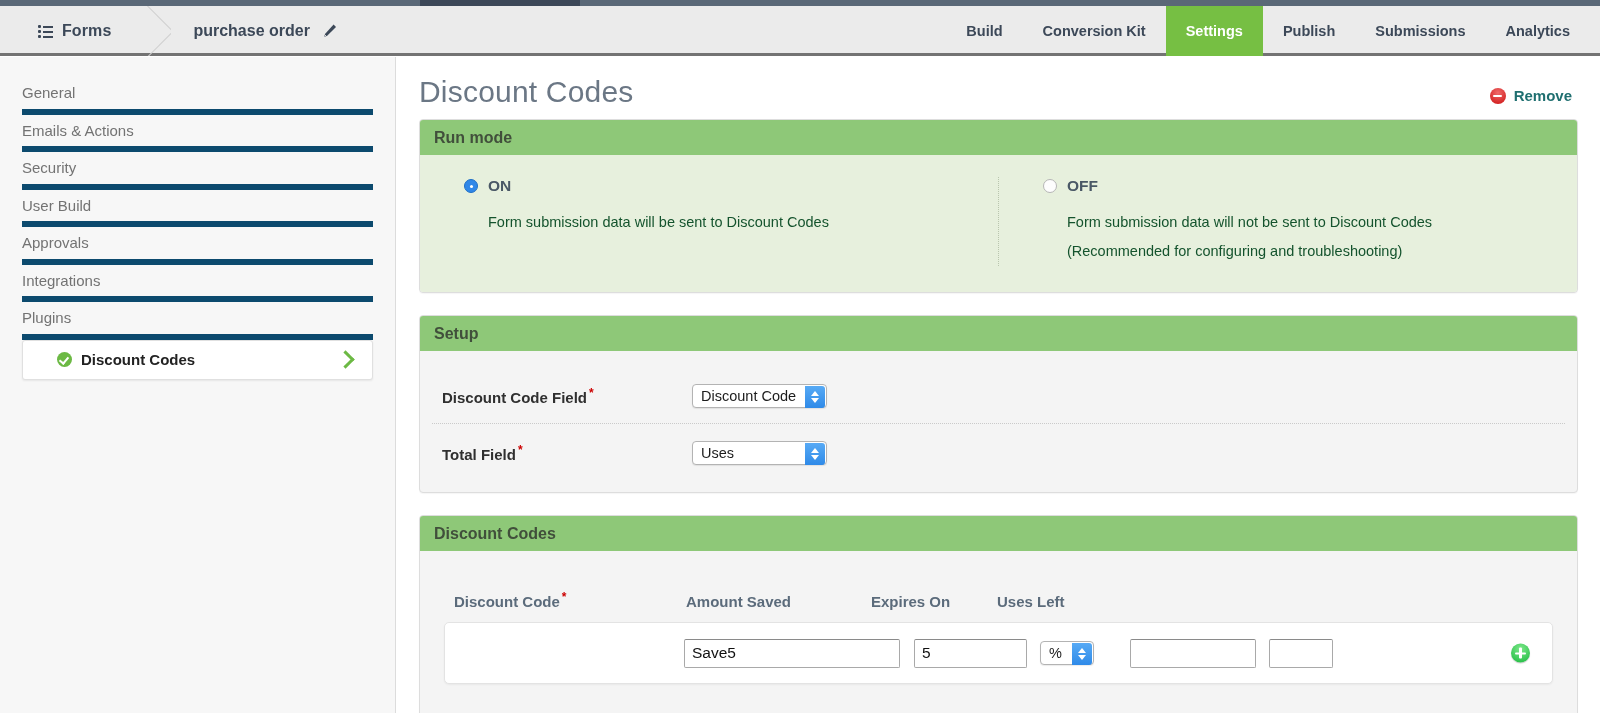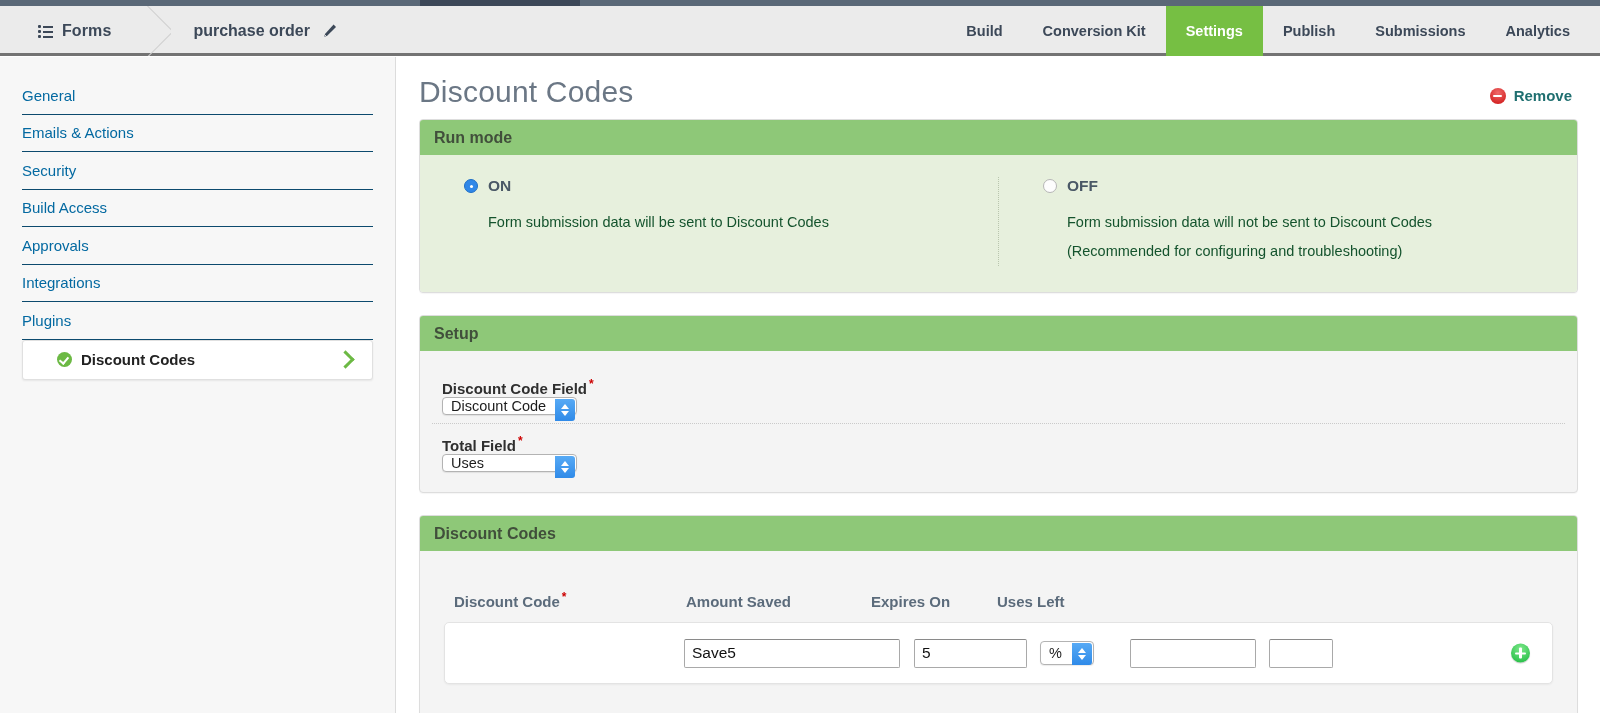--- a/index.html
+++ b/index.html
@@ -92,22 +92,22 @@
 
   
   .sidebar {
     position: absolute; top: 57px; left: 0; width: 396px; height: 656px;
     background: #f7f7f7;
     border-right: 1px solid #dcdcdc;
   }
   .side-item {
     position: relative; margin: 0 22px; height: 37.5px;
     display: flex; align-items: center;
-    color: #0369a1; font-size: 15px;
-    border-bottom: 1px solid #0c4a6e;
+    color: #737373; font-size: 15px;
+    border-bottom: 6px solid #0c4a6e;
     cursor: pointer;
   }
   .side-item:first-child { margin-top: 20px; }
   .side-item.active {
     background: #ffffff;
     border: 1px solid #e0e0e0;
     border-radius: 3px;
     box-shadow: 0 1px 2px rgba(0,0,0,.07);
     height: 40px;
     margin-top: 0;
@@ -211,24 +211,23 @@
     width: 3px; height: 3px; border-radius: 50%; background: #ffffff;
   }
   .rm-desc {
     color: #14532d; font-size: 14.5px;
     margin-left: 24px; line-height: 29px;
   }
 
   
   .setup-body { padding: 26px 0 20px 0; }
   .frow {
-    display: flex; 
+    display: flex; align-items: center;
     padding: 0 22px 0 22px;
     height: 38px;
-    flex-direction: column;
   }
   .fdiv {
     border-bottom: 1px dotted #cacaca;
     margin: 8px 12px 10px 12px;
   }
   .flabel {
     width: 250px; flex: none;
     color: #2f2f2f; font-size: 15px; font-weight: bold;
   }
   .req { color: #cc0000; font-size: 15px; vertical-align: super; font-size: 12px; margin-left: 2px;}
@@ -349,21 +348,21 @@
     <div class="nav-tab">Publish</div>
     <div class="nav-tab">Submissions</div>
     <div class="nav-tab">Analytics</div>
   </div>
 </div>
 
 <div class="sidebar">
   <div class="side-item">General</div>
   <div class="side-item">Emails &amp; Actions</div>
   <div class="side-item">Security</div>
-  <div class="side-item">Build Access</div>
+  <div class="side-item">User Build</div>
   <div class="side-item">Approvals</div>
   <div class="side-item">Integrations</div>
   <div class="side-item">Plugins</div>
   <div class="side-item active">
     <span class="active-left">
       <span class="check-circle"></span>
       <span>Discount Codes</span>
     </span>
     <span class="chev-right"></span>
   </div>

